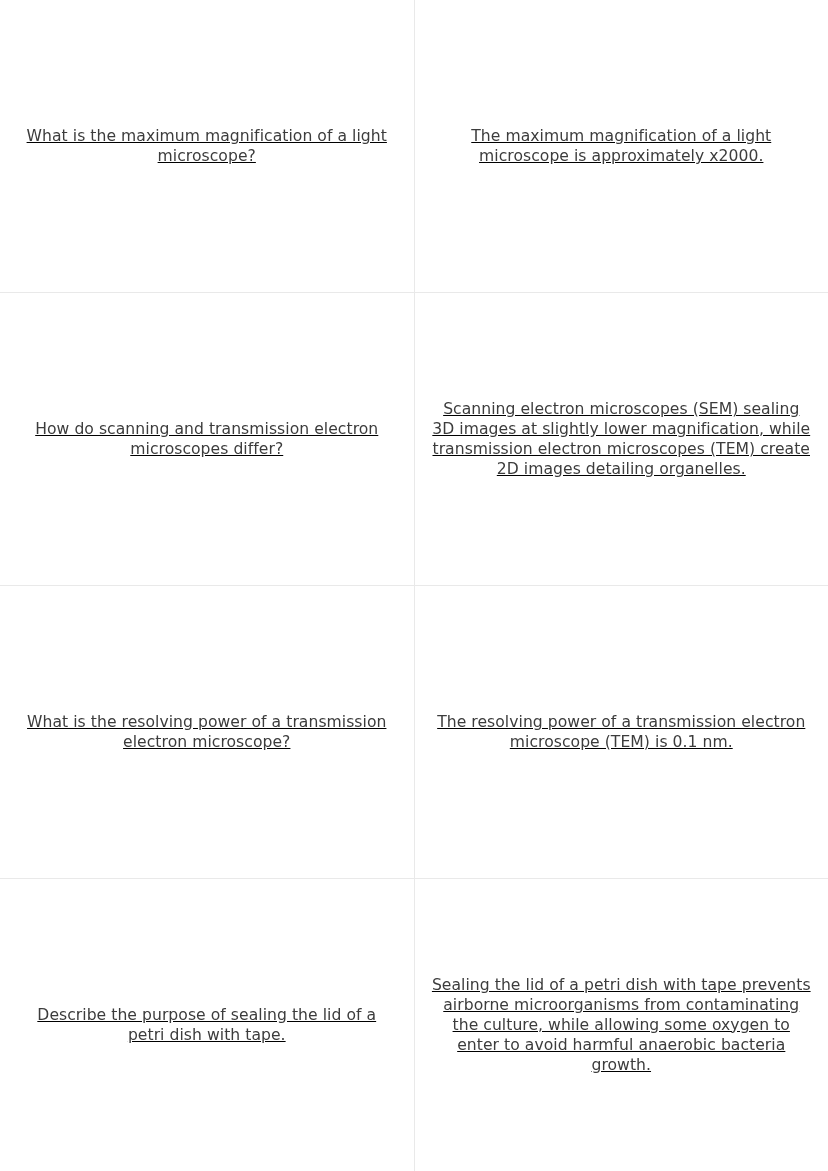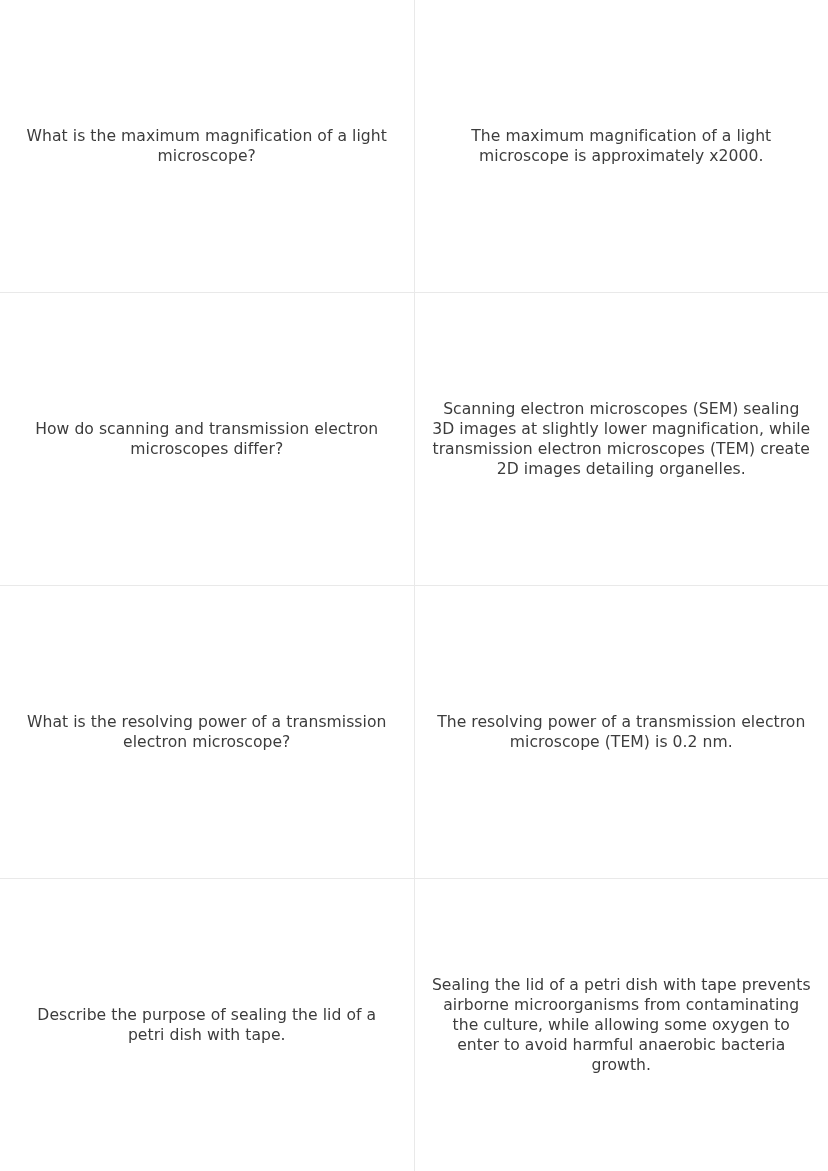--- a/index.html
+++ b/index.html
@@ -13,20 +13,21 @@
     overflow: hidden;
     font-family: "DejaVu Sans", "Liberation Sans", sans-serif;
     -webkit-font-smoothing: antialiased;
   }
 
   .flashcard-table {
     width: 828px;
     height: 1171px;
     border-collapse: collapse;
     table-layout: fixed;
+    text-decoration: underline;
   }
 
   .flashcard-row {
     height: 234.2px;
   }
 
   .flashcard-cell {
     width: 414px;
     vertical-align: middle;
     text-align: center;
@@ -81,21 +82,21 @@
       <td class="flashcard-cell answer-cell">
         <span class="cell-text">Scanning electron microscopes (SEM) sealing 3D images at slightly lower magnification, while transmission electron microscopes (TEM) create 2D images detailing organelles.</span>
       </td>
     </tr>
 
     <tr class="flashcard-row">
       <td class="flashcard-cell question-cell">
         <span class="cell-text">What is the resolving power of a transmission electron microscope?</span>
       </td>
       <td class="flashcard-cell answer-cell">
-        <span class="cell-text">The resolving power of a transmission electron microscope (TEM) is 0.2 nm.</span>
+        <span class="cell-text">The resolving power of a transmission electron microscope (TEM) is 0.1 nm.</span>
       </td>
     </tr>
 
 
     <tr class="flashcard-row">
       <td class="flashcard-cell question-cell">
         <span class="cell-text">Describe the purpose of sealing the lid of a petri dish with tape.</span>
       </td>
       <td class="flashcard-cell answer-cell">
         <span class="cell-text">Sealing the lid of a petri dish with tape prevents airborne microorganisms from contaminating the culture, while allowing some oxygen to enter to avoid harmful anaerobic bacteria growth.</span>

